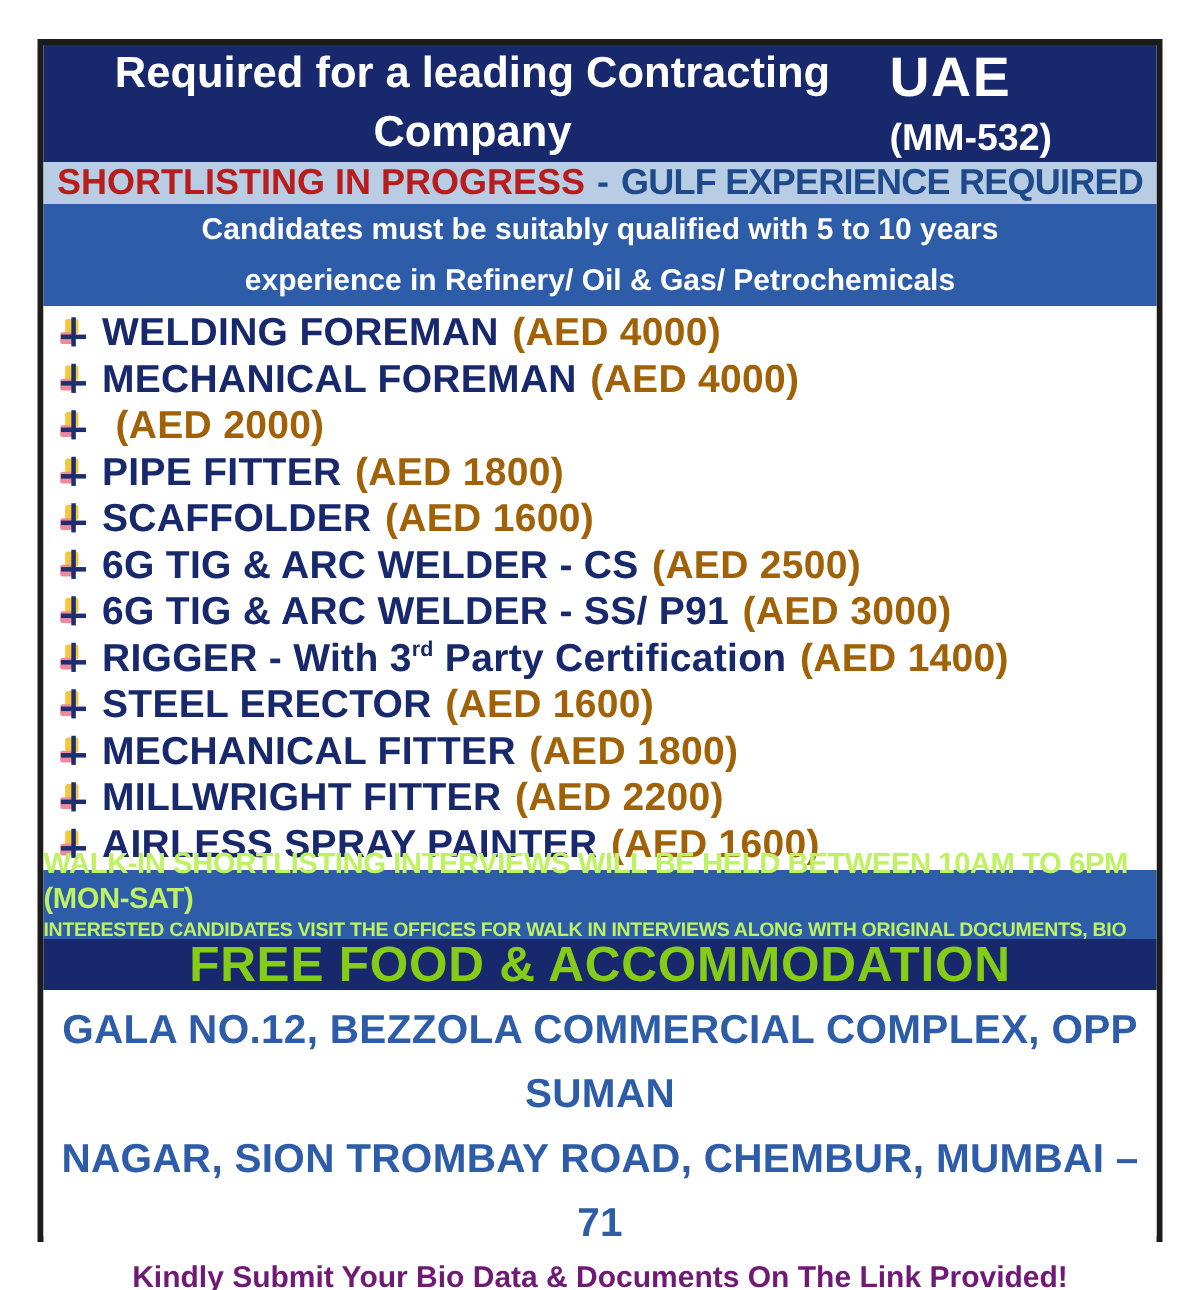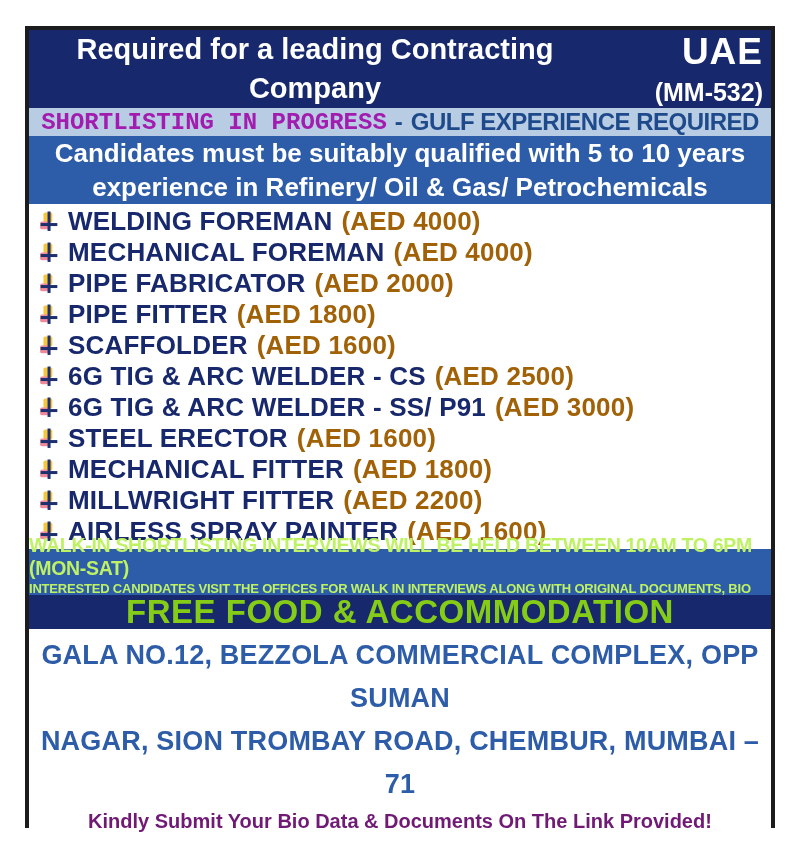--- a/index.html
+++ b/index.html
@@ -10,32 +10,32 @@
     position: absolute; left: 25px; top: 26px;
     width: 750px; height: 802px;
     border: 4px solid #1c1c1c;
     background: #ffffff;
     display: flex; flex-direction: column;
   }
 
   
   .header { background: #17286d; color: #fff; height: 94px; display: flex; padding: 0 8px; }
   .header-left { flex: 1; display: flex; flex-direction: column; justify-content: center; align-items: center; font-weight: bold; font-size: 29px; line-height: 39px; }
-  .header-right { width: 170px; display: flex; flex-direction: column; justify-content: center; align-items: flex-end; font-weight: bold; }
+  .header-right { width: 170px; display: flex; flex-direction: column; justify-content: center; align-items: flex-start; font-weight: bold; }
   .uae { font-size: 37px; letter-spacing: 1px; }
   .ref { font-size: 25px; margin-top: 5px; }
 
   
   .band-short { background: #b8cce4; height: 35px; display: flex; justify-content: center; align-items: center; gap: 8px; font-weight: bold; font-size: 24px; }
-  .short-left { color: #a21caf; font-family: Liberation Mono, monospace; }
+  .short-left { color: #b91c1c; }
   .short-dash { color: #1e4a8c; }
   .short-right { color: #1e4a8c; letter-spacing: -0.5px; }
 
   
-  .band-qual { background: #2d5ca8; height: 70px; color: #fff; font-weight: bold; font-size: 26px; line-height: 34px; display: flex; flex-direction: column; justify-content: center; align-items: center; }
+  .band-qual { background: #2d5ca8; height: 70px; color: #fff; font-weight: bold; font-size: 20px; line-height: 34px; display: flex; flex-direction: column; justify-content: center; align-items: center; }
 
   
   .job-list { flex: 1; background: #fff; display: flex; flex-direction: column; justify-content: space-between; padding: 2px 8px 2px 10px; }
   .job-row { display: flex; align-items: center; font-weight: bold; font-size: 26px; color: #17286d; letter-spacing: 0.2px; white-space: nowrap; }
   .bullet { width: 20px; height: 21px; margin-right: 9px; flex: none; display: inline-flex; }
   .job-title sup { font-size: 0.55em; vertical-align: super; }
   .job-salary { color: #a16207; margin-left: 9px; }
 
   
   .band-walkin { background: #2d5ca8; color: #bef264; height: 46px; display: flex; flex-direction: column; justify-content: center; align-items: center; font-weight: bold; }
@@ -109,21 +109,20 @@
 
     <div class="job-row">
       <span class="bullet">
           <svg viewBox="0 0 18 18" width="20" height="21">
             <rect x="4" y="1" width="8" height="9" rx="1.5" fill="#f6c73c"></rect>
             <rect x="1" y="9" width="8" height="7" rx="1.5" fill="#f08a9b"></rect>
             <rect x="7.7" y="0" width="2.7" height="17.5" fill="#1c2f6e"></rect>
             <rect x="1.5" y="10.4" width="15" height="2.7" fill="#1c2f6e"></rect>
           </svg>
         </span>
-      <span class="job-title"><span>PIPE FABRICATOR</span><sup></sup><span></span></span>
       <span class="job-salary">(AED 2000)</span>
     </div>
 
     <div class="job-row">
       <span class="bullet">
           <svg viewBox="0 0 18 18" width="20" height="21">
             <rect x="4" y="1" width="8" height="9" rx="1.5" fill="#f6c73c"></rect>
             <rect x="1" y="9" width="8" height="7" rx="1.5" fill="#f08a9b"></rect>
             <rect x="7.7" y="0" width="2.7" height="17.5" fill="#1c2f6e"></rect>
             <rect x="1.5" y="10.4" width="15" height="2.7" fill="#1c2f6e"></rect>
@@ -165,20 +164,32 @@
             <rect x="4" y="1" width="8" height="9" rx="1.5" fill="#f6c73c"></rect>
             <rect x="1" y="9" width="8" height="7" rx="1.5" fill="#f08a9b"></rect>
             <rect x="7.7" y="0" width="2.7" height="17.5" fill="#1c2f6e"></rect>
             <rect x="1.5" y="10.4" width="15" height="2.7" fill="#1c2f6e"></rect>
           </svg>
         </span>
       <span class="job-title"><span>6G TIG &amp; ARC WELDER - SS/ P91</span><sup></sup><span></span></span>
       <span class="job-salary">(AED 3000)</span>
     </div>
 
+    <div class="job-row">
+      <span class="bullet">
+          <svg viewBox="0 0 18 18" width="20" height="21">
+            <rect x="4" y="1" width="8" height="9" rx="1.5" fill="#f6c73c"></rect>
+            <rect x="1" y="9" width="8" height="7" rx="1.5" fill="#f08a9b"></rect>
+            <rect x="7.7" y="0" width="2.7" height="17.5" fill="#1c2f6e"></rect>
+            <rect x="1.5" y="10.4" width="15" height="2.7" fill="#1c2f6e"></rect>
+          </svg>
+        </span>
+      <span class="job-title"><span>RIGGER - With 3</span><sup>rd</sup><span> Party Certification</span></span>
+      <span class="job-salary">(AED 1400)</span>
+    </div>
 
     <div class="job-row">
       <span class="bullet">
           <svg viewBox="0 0 18 18" width="20" height="21">
             <rect x="4" y="1" width="8" height="9" rx="1.5" fill="#f6c73c"></rect>
             <rect x="1" y="9" width="8" height="7" rx="1.5" fill="#f08a9b"></rect>
             <rect x="7.7" y="0" width="2.7" height="17.5" fill="#1c2f6e"></rect>
             <rect x="1.5" y="10.4" width="15" height="2.7" fill="#1c2f6e"></rect>
           </svg>
         </span>

